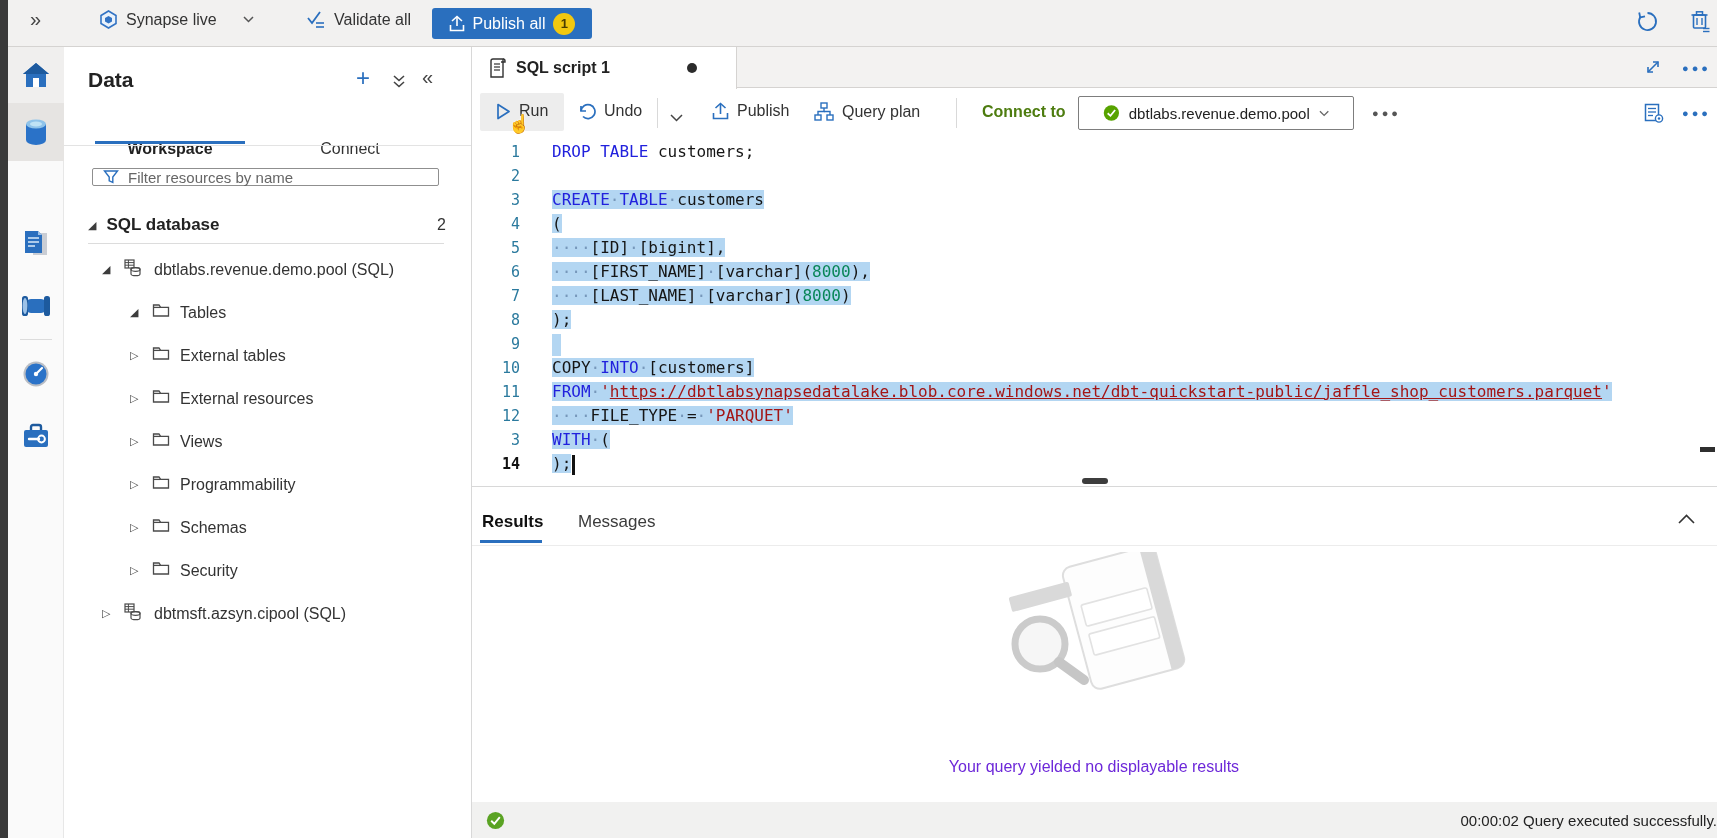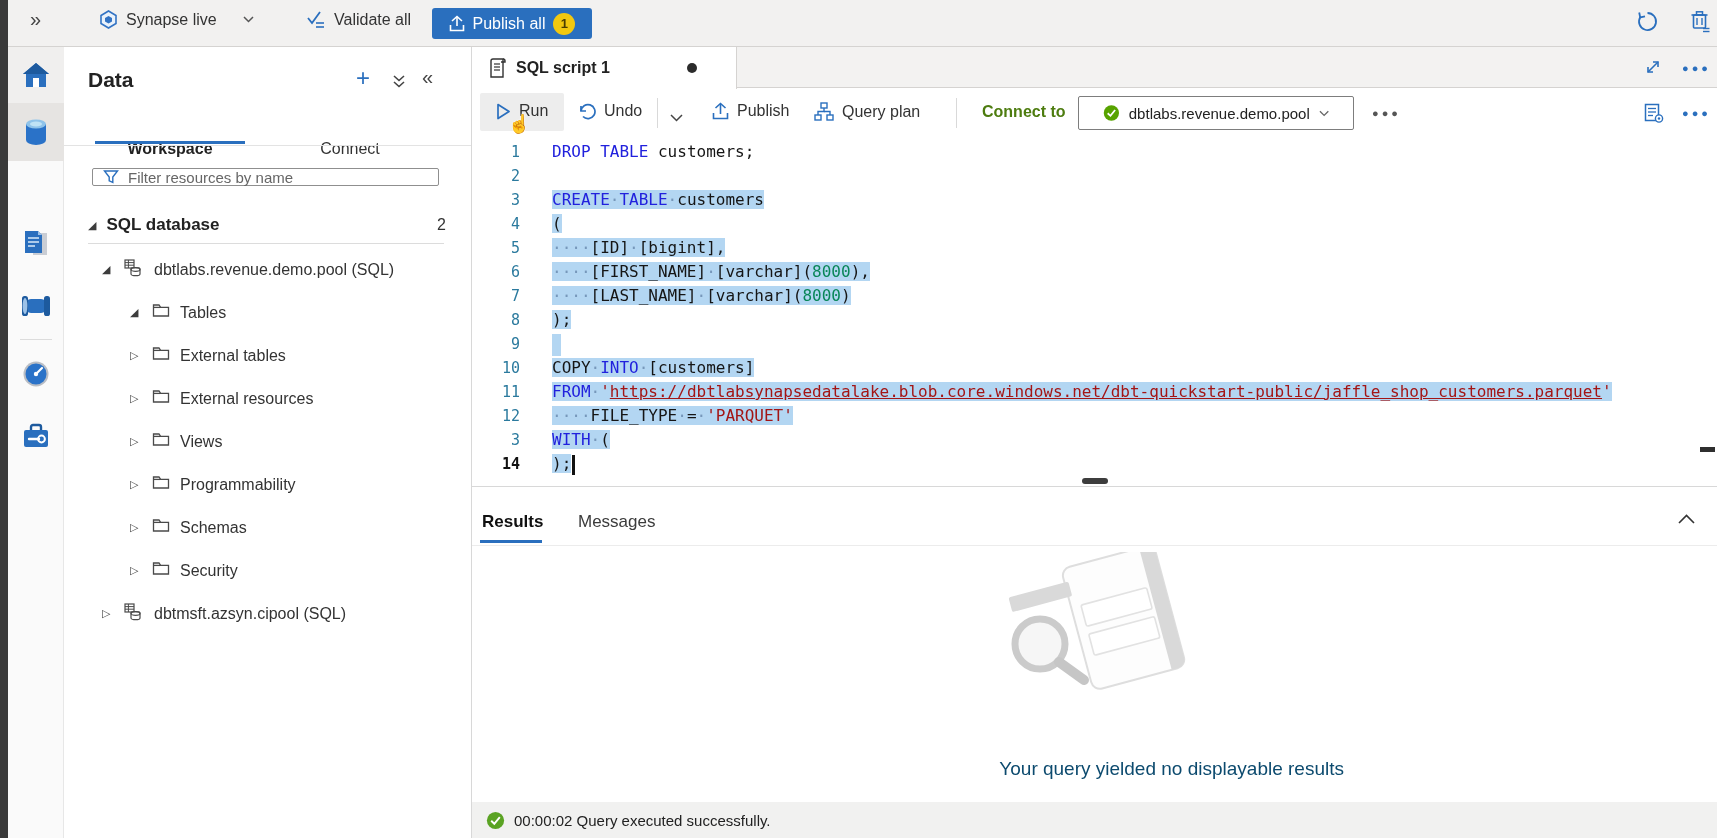--- a/index.html
+++ b/index.html
@@ -85,22 +85,22 @@
   .caret { display:inline-block; width:3px; height:20px; background:#111; vertical-align:middle; margin-left:1px; }
   .overview-mark { left:1700px; top:447px; width:15px; height:5px; background:#2f2f2f; }
   .splitter-handle { left:1082px; top:478px; width:26px; height:6px; background:#3d3d3d; border-radius:3px; cursor:row-resize; }
 
   
   .results-border { left:472px; top:486px; width:1245px; height:1px; background:#d8d8d8; }
   .res-tab { top:512px; font-size:17px; cursor:pointer; }
   .res-underline { left:480px; top:540px; width:62px; height:3px; background:#2a6fbe; }
   .res-row-border { left:472px; top:545px; width:1245px; height:1px; background:#ececec; }
   .empty-title { left:844px; top:720px; width:500px; text-align:center; font-size:19px; font-weight:bold; color:#4f4f4f; }
-  .empty-sub { left:844px; top:758px; width:500px; text-align:right; font-size:19px; color:#0c4a6e; }
-  .status-bar { left:472px; top:802px; width:1245px; height:36px; background:#f1f1f0; display:flex; align-items:center; gap:9px; padding-left:14px; }
+  .empty-sub { left:844px; top:758px; width:500px; text-align:center; font-size:16px; color:#6d28d9; }
+  .status-bar { left:472px; top:802px; width:1245px; height:36px; background:#f1f1f0; display:flex; align-items:center; gap:9px; padding-left:14px;justify-content:space-between; }
   .status-text { font-size:15px; color:#222; }
 </style>
 </head>
 <body>
 
 <div class="screen">
 
   <div class="abs dark-strip"></div>
 
   <div class="abs header"></div>

